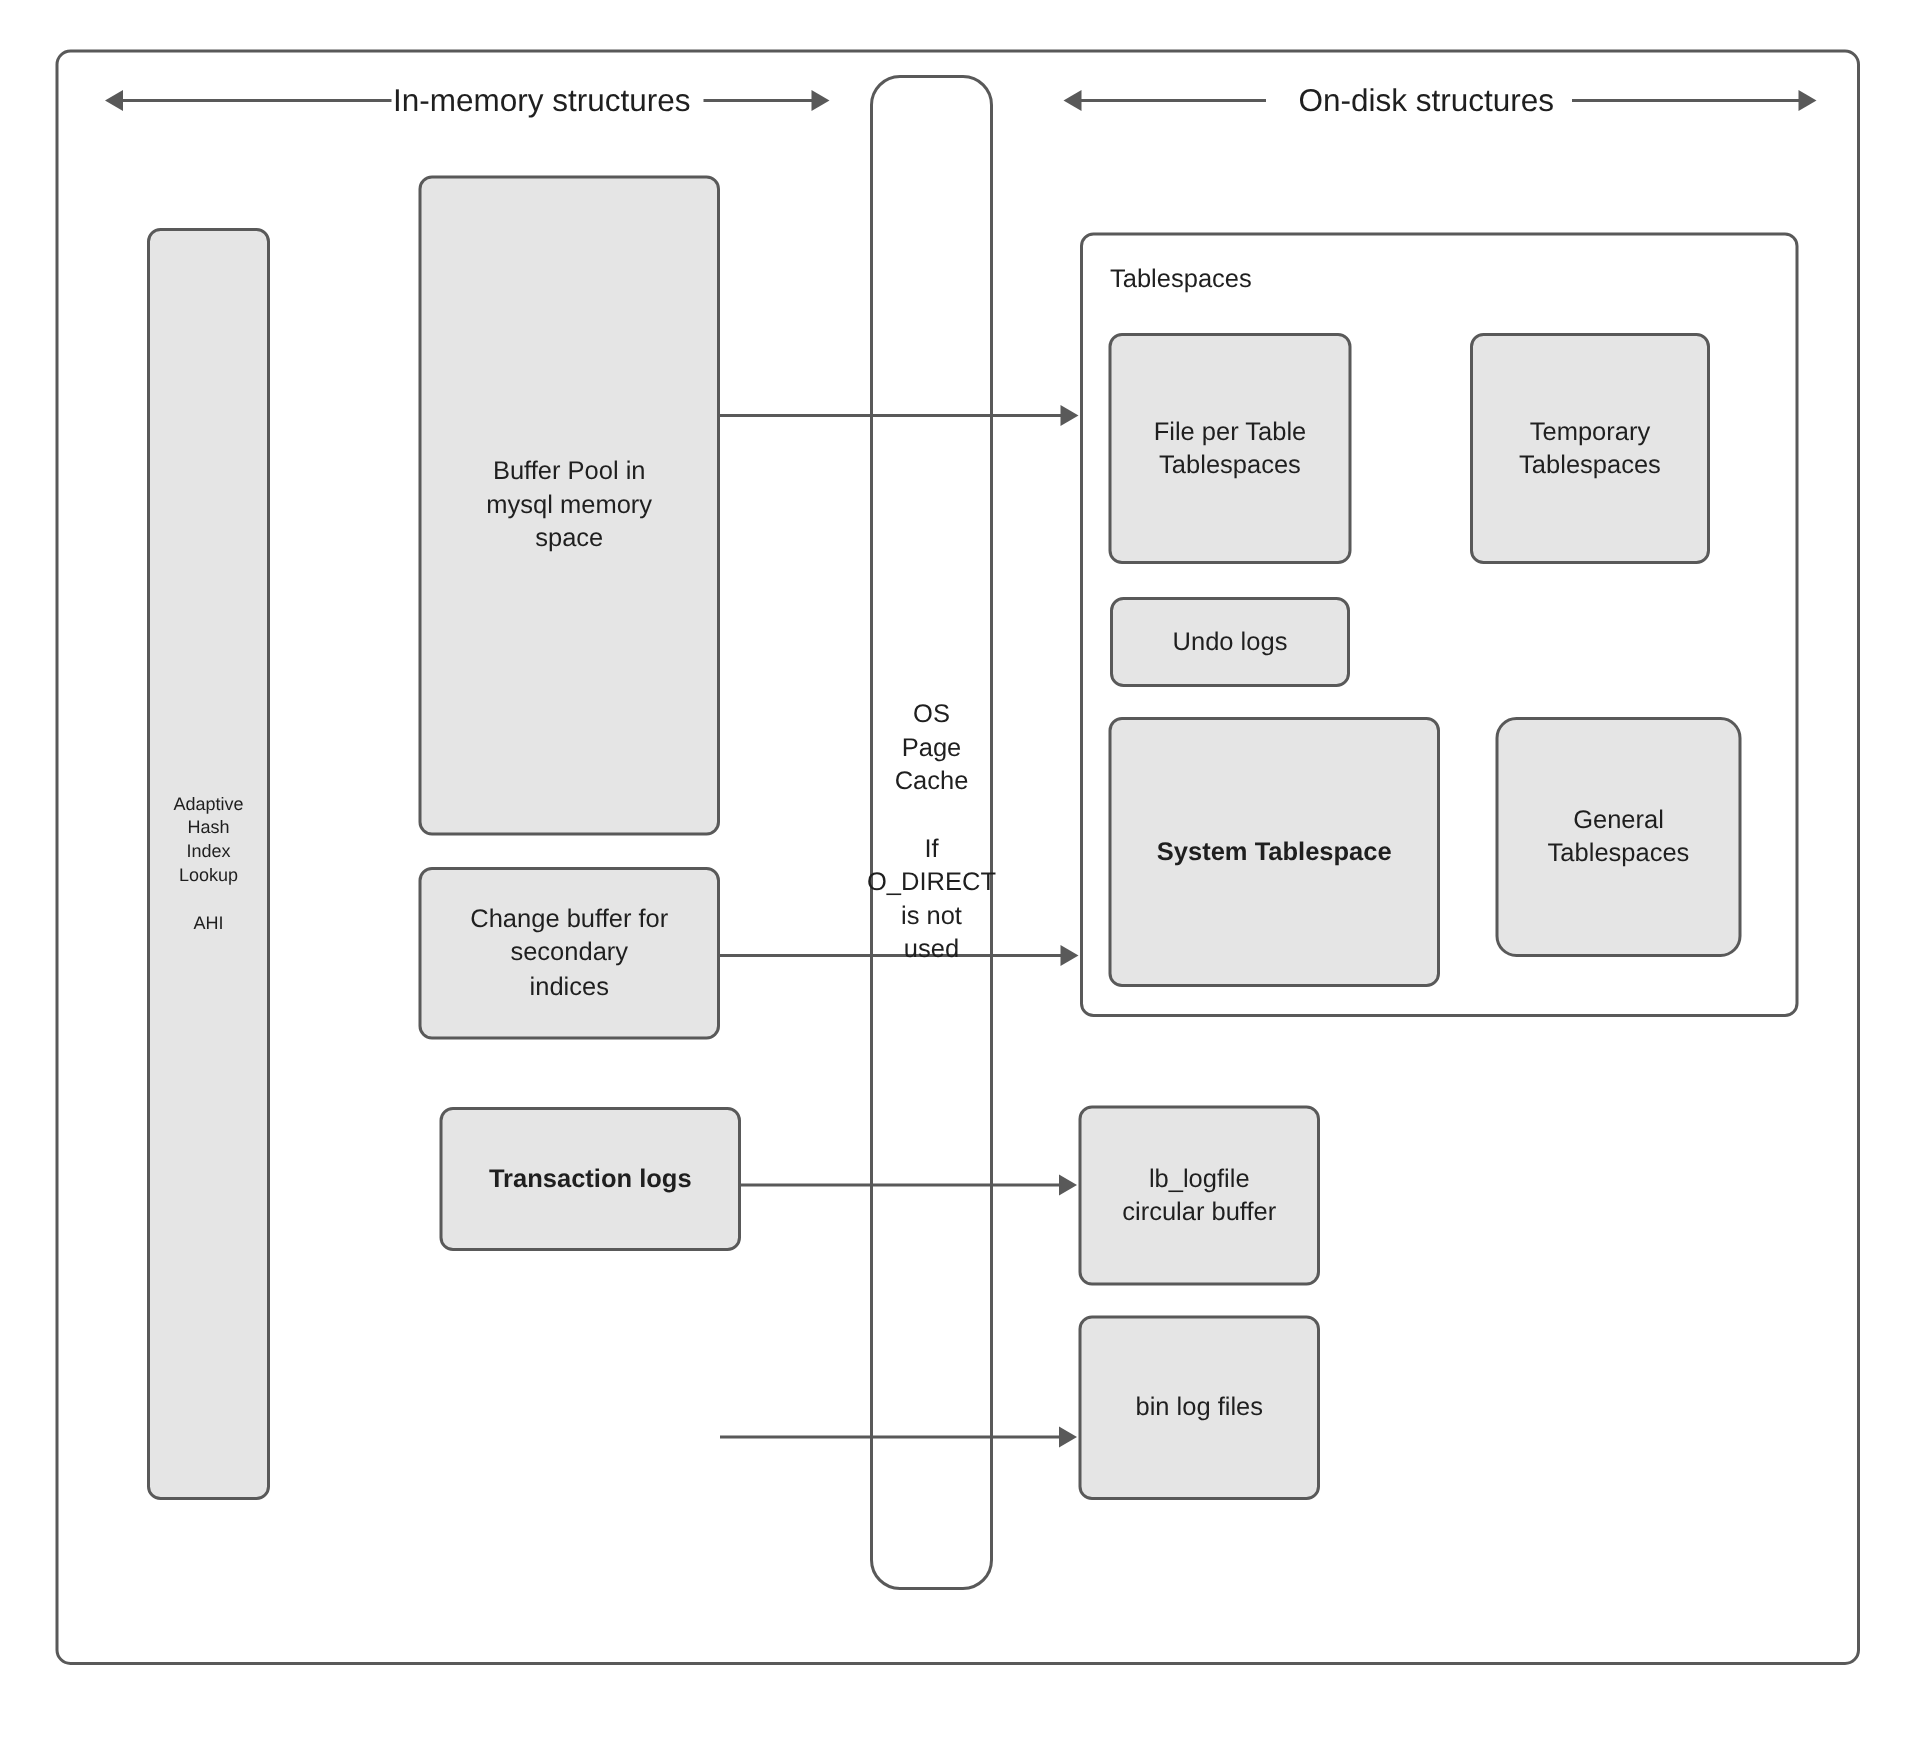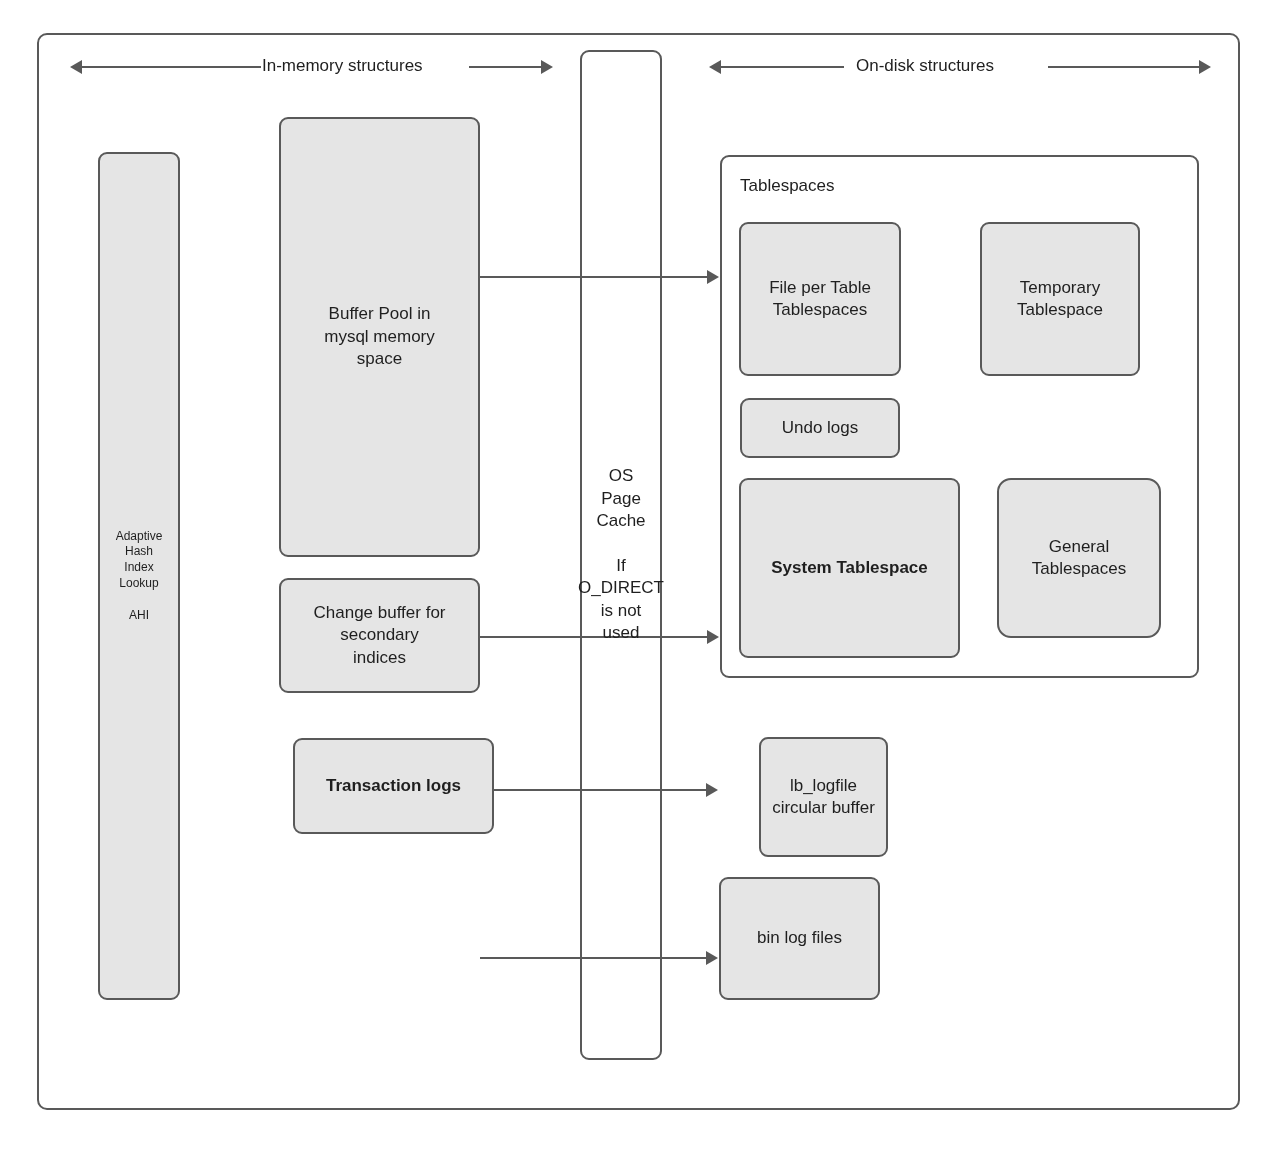--- a/index.html
+++ b/index.html
@@ -35,24 +35,24 @@
     padding: 4px 6px;
   }
   .outer-frame {
     border-radius: 10px;
     background: transparent;
     z-index: 0;
   }
   
   .hdr-label {
     position: absolute;
-    font-size: 17px;
+    font-size: 21px;
     color: #1f1f1f;
     white-space: nowrap;
-    text-align: left;
+    text-align: right;
   }
   .group-title {
     position: absolute;
     font-size: 17px;
     color: #1f1f1f;
     white-space: nowrap;
   }
   
   .arrow-line {
     position: absolute;
@@ -68,21 +68,21 @@
   }
   .arrow-head-l {
     position: absolute;
     width: 0; height: 0;
     border-top: 7px solid transparent;
     border-bottom: 7px solid transparent;
     border-right: 12px solid #595959;
   }
   
   .z-top { z-index: 5; }
-  .z-mid { z-index: 3; }
+  .z-mid { z-index: 3; border-radius: 20px; }
   .z-low { z-index: 2; }
   .z-arrow { z-index: 4; }
   .tall-text {
     white-space: pre-line;
   }
 </style>
 </head>
 <body>
 
 <div id="canvas">
@@ -140,27 +140,27 @@
 is not
 used</div>
 
   <div class="box z-top" style="left:720px; top:155px; width:479px; height:523px; background:#ffffff; display:block;"></div>
   <div class="group-title z-top" style="left:740px; top:176px;">Tablespaces</div>
 
   <div class="box tall-text z-top" style="left:739px; top:222px; width:162px; height:154px;">File per Table
 Tablespaces</div>
 
   <div class="box tall-text z-top" style="left:980px; top:222px; width:160px; height:154px;">Temporary
-Tablespace</div>
+Tablespaces</div>
 
   <div class="box tall-text z-top" style="left:740px; top:398px; width:160px; height:60px;">Undo logs</div>
 
   <div class="box tall-text z-top" style="left:739px; top:478px; width:221px; height:180px;font-weight:bold;">System Tablespace</div>
 
   <div class="box tall-text z-top" style="left:997px; top:478px; width:164px; height:160px;border-radius:14px;">General
 Tablespaces</div>
 
-  <div class="box tall-text z-top" style="left:759px; top:737px; width:129px; height:120px;">lb_logfile
+  <div class="box tall-text z-top" style="left:719px; top:737px; width:161px; height:120px;">lb_logfile
 circular buffer</div>
 
   <div class="box tall-text z-top" style="left:719px; top:877px; width:161px; height:123px;">bin log files</div>
 
 </div>
 
 </body></html>

